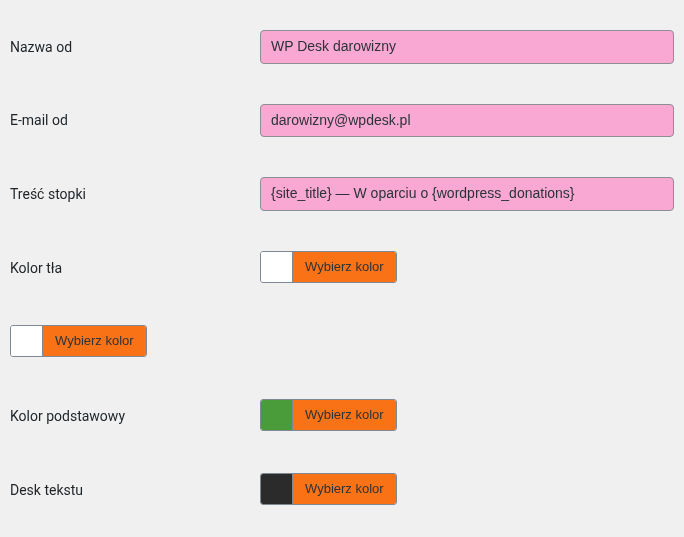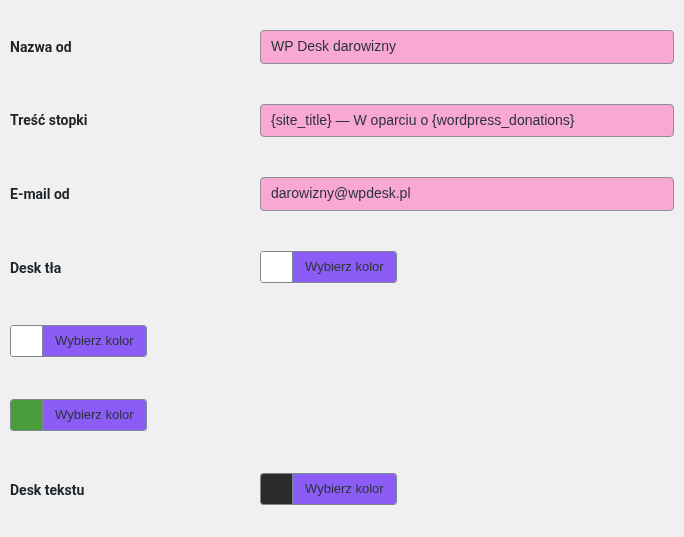--- a/index.html
+++ b/index.html
@@ -17,21 +17,21 @@
     .form-table {
       width: 100%;
     }
     .form-row {
       display: flex;
       align-items: center;
       padding: 20px 0;
     }
     .form-label {
       width: 250px;
-      font-weight: 700;
+      font-weight: 400;
       font-size: 14px;
       color: #1d2327;
       flex-shrink: 0;
     }
     .form-control {
       flex: 1;
     }
     .text-input {
       width: 414px;
       padding: 6px 10px;
@@ -48,21 +48,21 @@
       border-radius: 3px;
       overflow: hidden;
       background: #f6f7f7;
     }
     .color-swatch {
       width: 32px;
       height: 30px;
       border-right: 1px solid #7e8993;
     }
     .color-btn {
-      background: #8b5cf6;
+      background: #f97316;
       border: none;
       padding: 0 12px;
       font-size: 13px;
       color: #2c3338;
       cursor: pointer;
       height: 30px;
       line-height: 30px;
     }
   </style>
 </head>
@@ -71,53 +71,54 @@
 <div class="form-table">
 
   <div class="form-row">
     <div class="form-label">Nazwa od</div>
     <div class="form-control">
       <input type="text" class="text-input" value="WP Desk darowizny" style="">
     </div>
   </div>
 
   <div class="form-row">
+    <div class="form-label">E-mail od</div>
+    <div class="form-control">
+      <input type="text" class="text-input" value="darowizny@wpdesk.pl" style="">
+    </div>
+  </div>
+
+  <div class="form-row">
     <div class="form-label">Treść stopki</div>
     <div class="form-control">
       <input type="text" class="text-input" value="{site_title} — W oparciu o {wordpress_donations}" style="">
     </div>
   </div>
 
   <div class="form-row">
-    <div class="form-label">E-mail od</div>
-    <div class="form-control">
-      <input type="text" class="text-input" value="darowizny@wpdesk.pl" style="">
-    </div>
-  </div>
-
-  <div class="form-row">
-    <div class="form-label">Desk tła</div>
+    <div class="form-label">Kolor tła</div>
     <div class="form-control">
       <div class="color-picker">
         <div class="color-swatch" style="background:#ffffff"></div>
         <button class="color-btn">Wybierz kolor</button>
       </div>
     </div>
   </div>
 
   <div class="form-row">
     <div class="form-control">
       <div class="color-picker">
         <div class="color-swatch" style="background:#ffffff"></div>
         <button class="color-btn">Wybierz kolor</button>
       </div>
     </div>
   </div>
 
   <div class="form-row">
+    <div class="form-label">Kolor podstawowy</div>
     <div class="form-control">
       <div class="color-picker">
         <div class="color-swatch" style="background:#4a9c3a"></div>
         <button class="color-btn">Wybierz kolor</button>
       </div>
     </div>
   </div>
 
   <div class="form-row">
     <div class="form-label">Desk tekstu</div>

